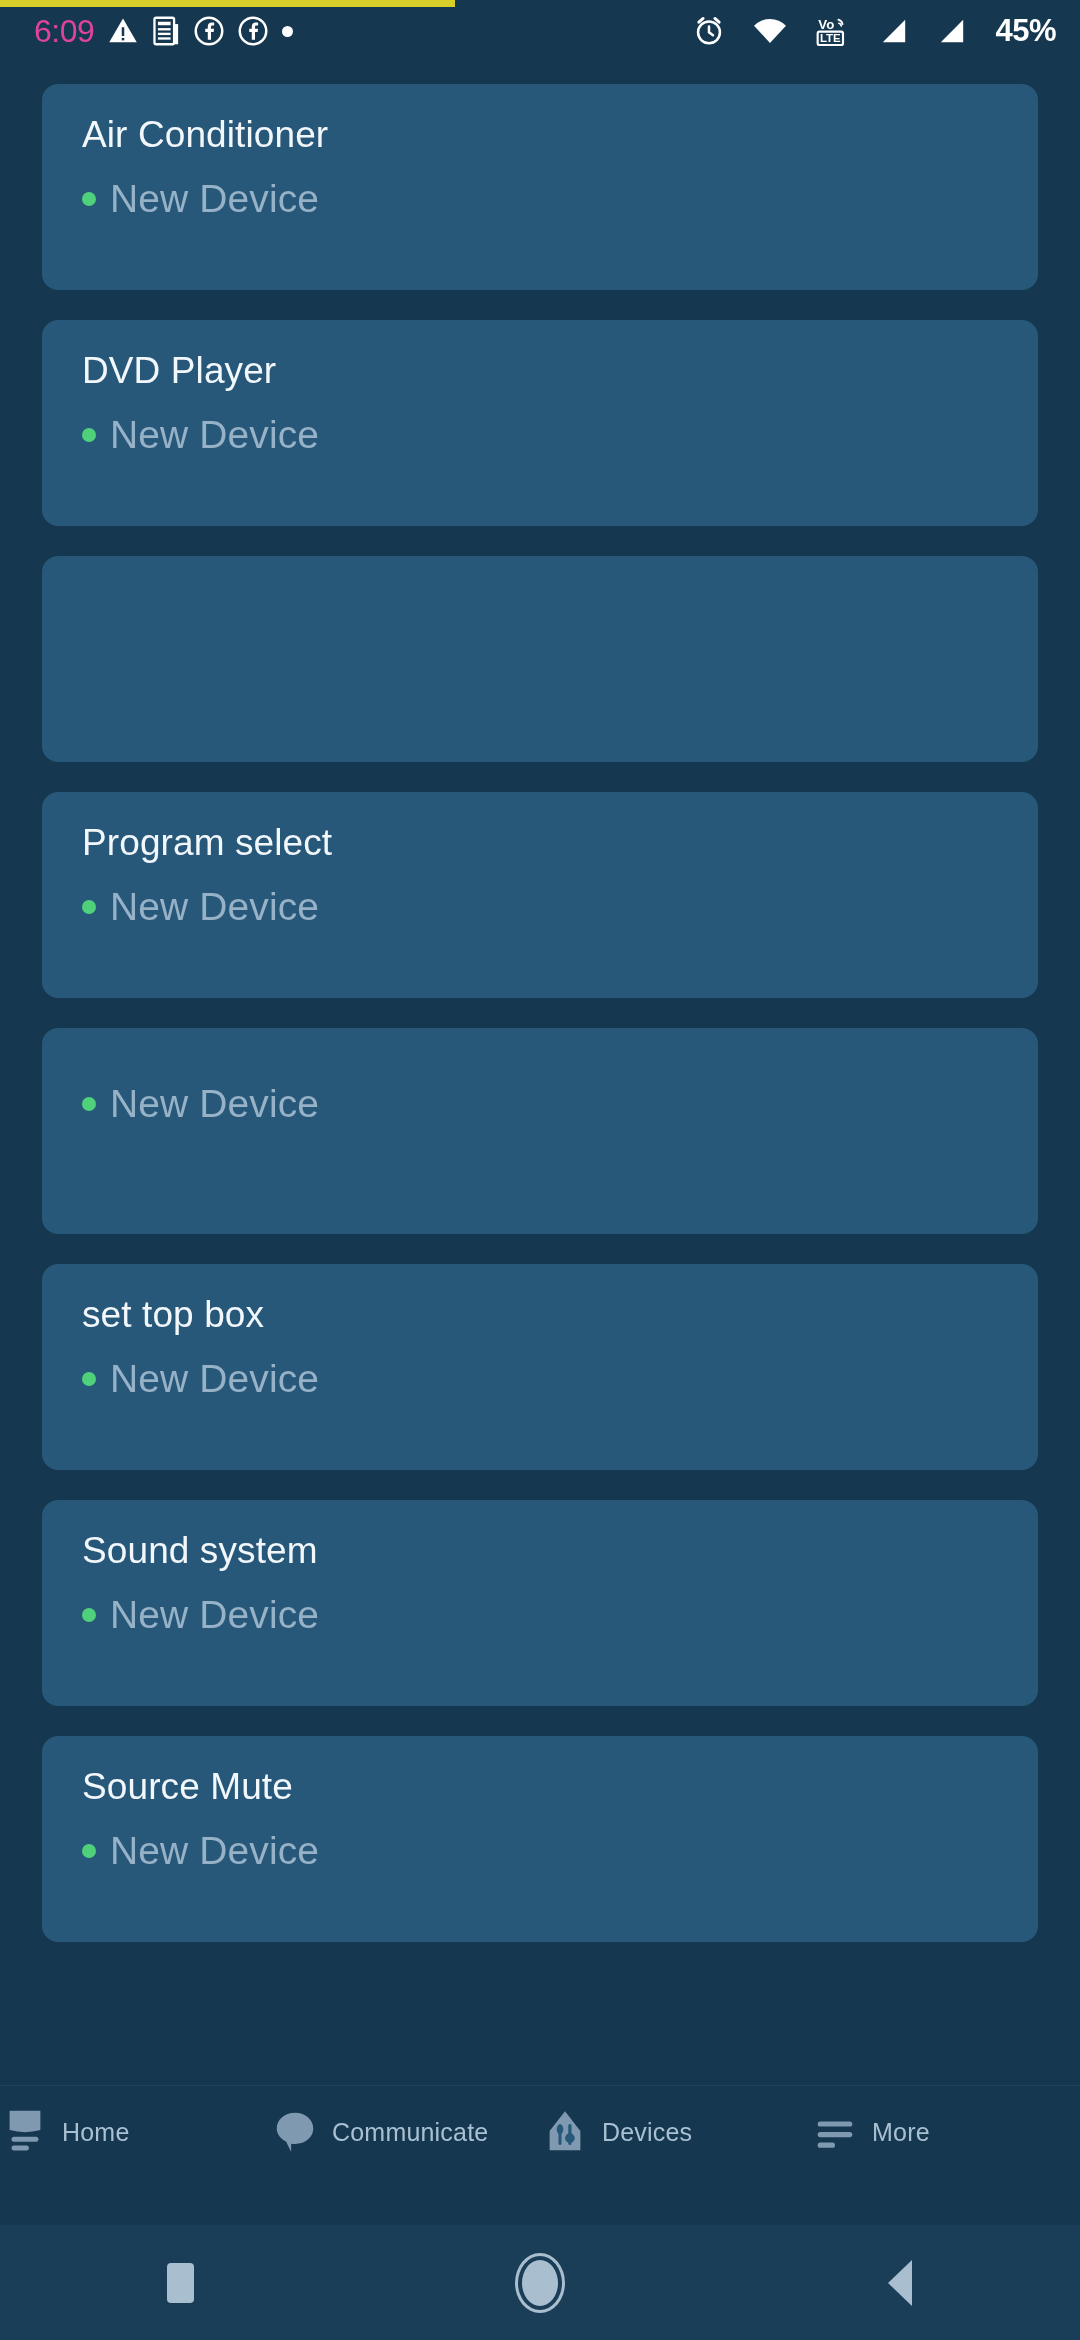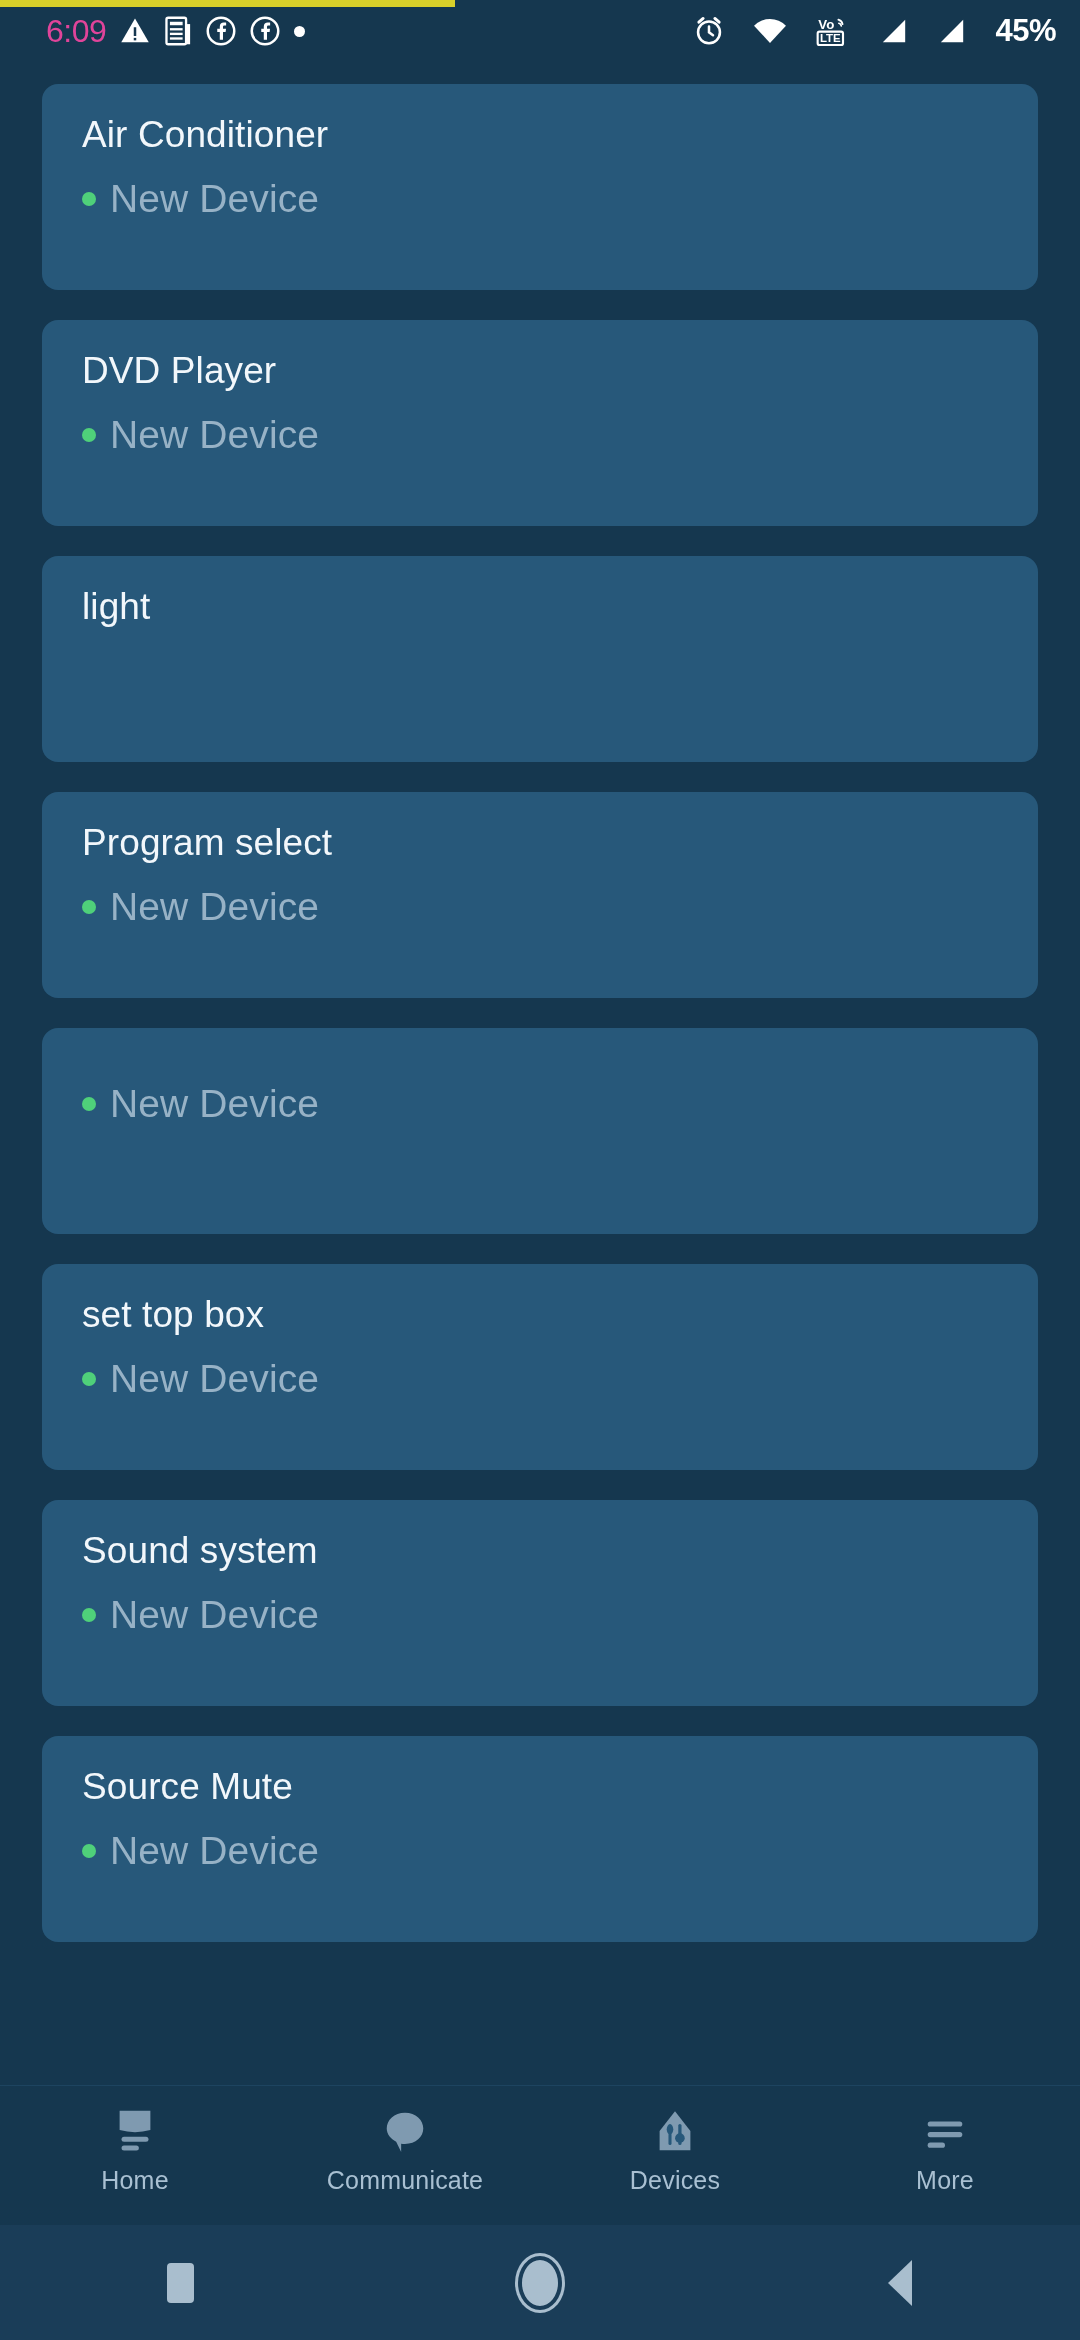--- a/index.html
+++ b/index.html
@@ -23,21 +23,20 @@
     background:#d8d02a;
     z-index:40;
   }
 
   
   #status-bar {
     height:62px; flex:0 0 62px;
     display:flex; align-items:center;
     padding:0 24px 0 34px;
     position:relative;
-    margin-left:12px;
   }
   #status-left { display:flex; align-items:center; gap:14px; }
   #status-right { display:flex; align-items:center; gap:28px; margin-left:auto; }
   .clock {
     color:#e0449a; font-size:32px; font-weight:400;
     letter-spacing:-0.5px; line-height:1;
   }
   .sb-ico { display:block; }
   .battery-pct {
     color:#ffffff; font-size:31px; font-weight:700; letter-spacing:-0.5px;
@@ -104,23 +103,23 @@
   
   #tab-bar {
     flex:0 0 140px; height:140px;
     display:flex; align-items:flex-start;
     border-top:1px solid #1d4460;
     padding-top:16px;
     background:#15374f;
   }
   .tab-item {
     flex:1 1 0;
-    display:flex; flex-direction:column;
+    display:flex; flex-direction:row;
     align-items:center; justify-content:flex-start;
-    gap:4px;
+    gap:12px;
     cursor:pointer;
   }
   .tab-icon { height:60px; display:flex; align-items:center; justify-content:center; }
   .tab-label {
     color:#a9c0d2; font-size:25px; font-weight:400; letter-spacing:0.2px;
   }
 
   
   #android-nav {
     flex:0 0 115px; height:115px;
@@ -229,21 +228,20 @@
         </div>
       </div>
       <div class="device-card">
         <div class="device-name">DVD Player</div>
         <div class="device-status-row">
           <span class="status-dot online"></span>
           <span class="device-status-text">New Device</span>
         </div>
       </div>
       <div class="device-card">
-        <div class="device-name">light</div>
       </div>
       <div class="device-card">
         <div class="device-name">Program select</div>
         <div class="device-status-row">
           <span class="status-dot online"></span>
           <span class="device-status-text">New Device</span>
         </div>
       </div>
       <div class="device-card">
         <div class="device-status-row">

